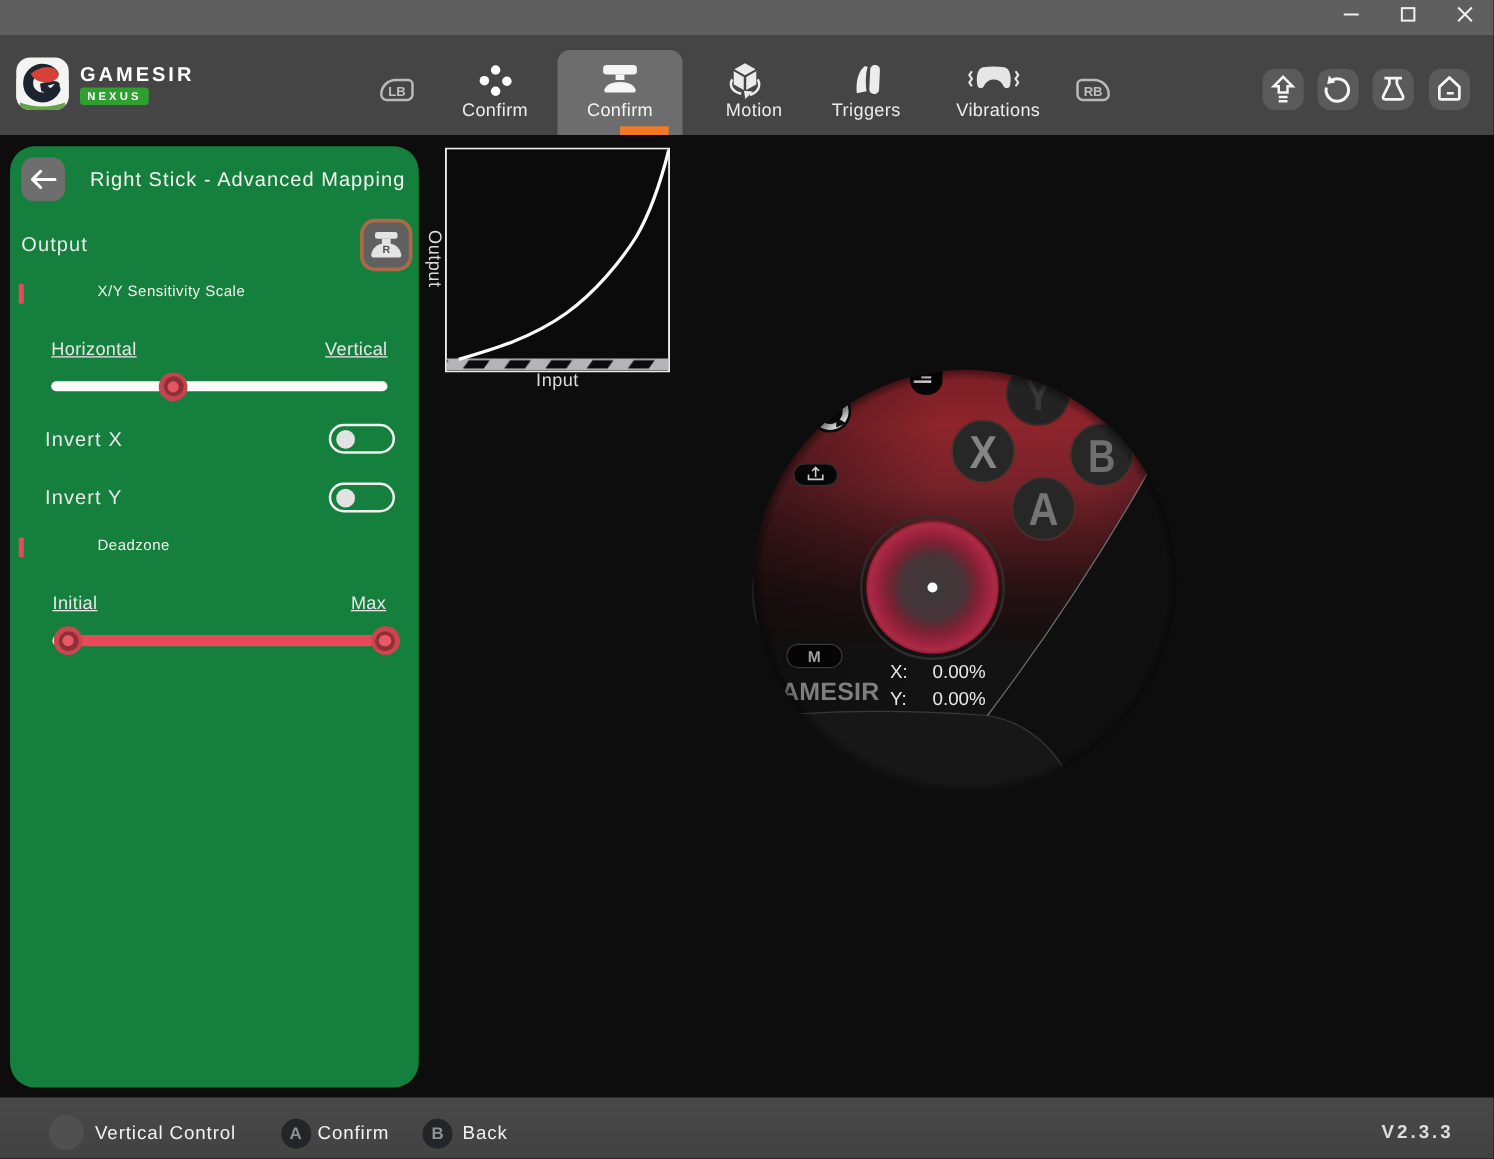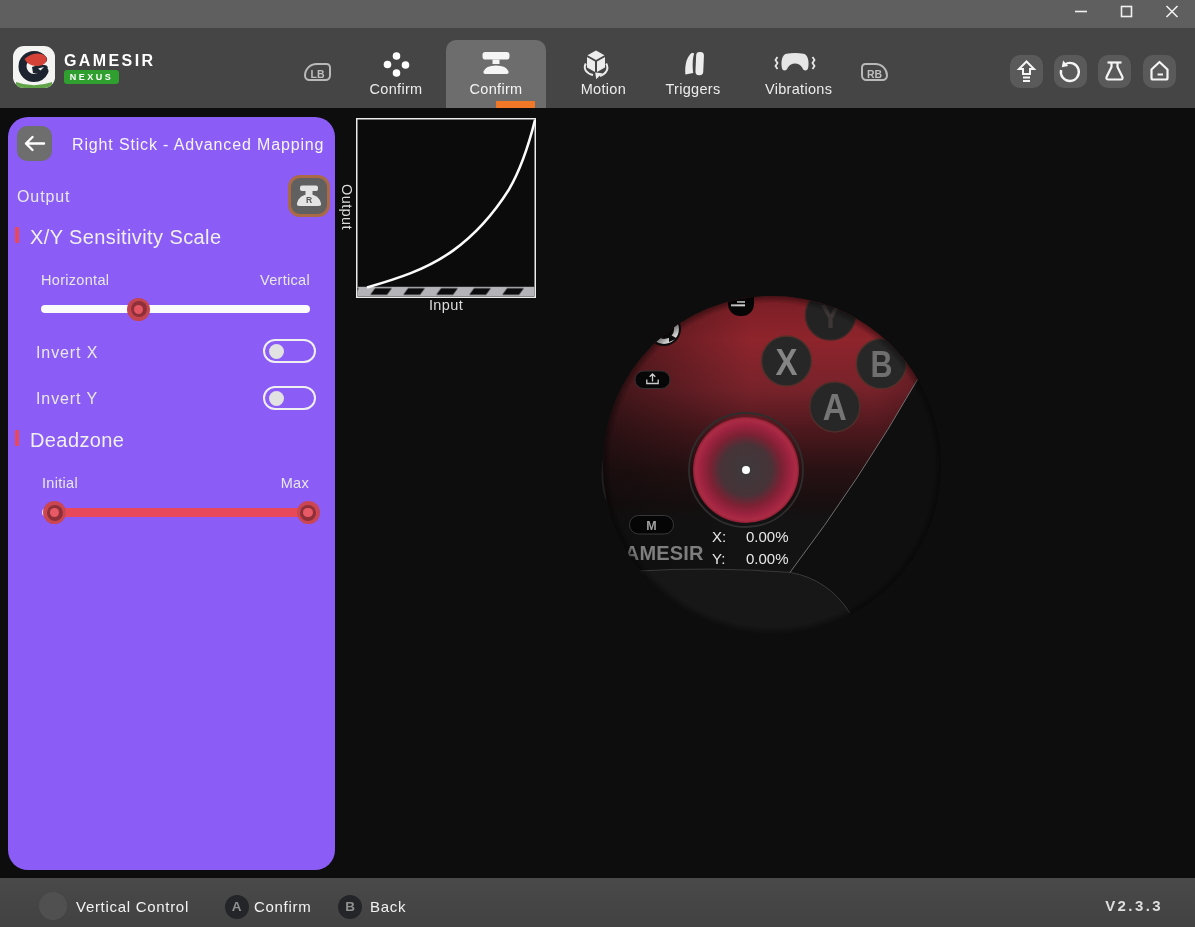--- a/index.html
+++ b/index.html
@@ -16,27 +16,27 @@
 #nexus { position:absolute; left:64px; top:42px; width:55px; height:14px; background:#2fa02f; border-radius:3px; color:#fff; font-size:9px; font-weight:bold; letter-spacing:2.5px; text-align:center; line-height:14px; }
 .bumper { position:absolute; width:27px; height:18px; border:2px solid #b9b9b9; color:#bfbfbf; font-size:10.5px; font-weight:bold; text-align:center; line-height:18px; }
 #lb { left:304px; top:35px; border-radius:14px 5px 6px 6px; }
 #rb { left:861px; top:35px; border-radius:5px 14px 6px 6px; }
 .tab { position:absolute; top:0; height:80px; text-align:center; }
 .tab .lbl { position:absolute; width:100%; top:53px; font-size:14.5px; color:#ececec; letter-spacing:0.3px; }
 #tab-sticks-bg { position:absolute; left:446px; top:12px; width:100px; height:68px; background:#6d6d6d; border-radius:10px 10px 0 0; }
 #tab-underline { position:absolute; left:496px; top:73px; width:39px; height:7px; background:#f07827; border-radius:1px; }
 .navbtn { position:absolute; top:27px; width:33px; height:33px; background:#5a5a5a; border-radius:10px; }
 
-#panel { position:absolute; left:8px; top:9px; width:327px; height:753px; background:#8b5cf6; border-radius:20px; }
+#panel { position:absolute; left:8px; top:9px; width:327px; height:753px; background:#15803d; border-radius:20px; }
 #backbtn { position:absolute; left:9px; top:9px; width:35px; height:35px; background:#6e6e6e; border-radius:10px; }
 #ptitle { position:absolute; left:64px; top:19px; font-size:16px; color:#f5f5f5; letter-spacing:0.85px; }
 .plabel { position:absolute; font-size:16px; color:#e9e9e9; letter-spacing:0.9px; }
-.shead { position:absolute; font-size:20px; color:#f0f0f0; letter-spacing:0.4px; }
+.shead { position:absolute; font-size:12px; color:#f0f0f0; letter-spacing:0.4px;margin-left:48px; }
 .sbar { position:absolute; width:4.5px; height:16px; background:#e8495a; border-radius:1px; }
-.slabel { position:absolute; font-size:14.5px; color:#e8e8e8; letter-spacing:0.3px; }
+.slabel { position:absolute; font-size:14.5px; color:#e8e8e8; letter-spacing:0.3px;text-decoration:underline; }
 #outicon { position:absolute; left:280px; top:58px; width:42px; height:42px; background:#606060; border:3px solid #a96a45; border-radius:12px; }
 #slider1 { position:absolute; left:33px; top:188.3px; width:269px; height:8px; background:#fbfbfb; border-radius:4px; }
 .toggle { position:absolute; left:255px; width:53px; height:24px; border:2px solid #f0f0f0; border-radius:13px; }
 .toggle .tknob { position:absolute; left:3.5px; top:2.5px; width:15px; height:15px; border-radius:50%; background:#e2e2e2; }
 #slider2 { position:absolute; left:34px; top:390.5px; width:267px; height:9.5px; background:#e8495a; border-radius:5px; }
 #slider2 .wcap { position:absolute; left:0; top:0; width:16px; height:9.5px; background:#f5f5f5; border-radius:5px; z-index:0;}
 .knob3 { position:absolute; border-radius:50%; }
 
 #chartwrap { position:absolute; left:356px; top:10px; }
 #outlabel { position:absolute; left:324px; top:91px; font-size:14.5px; color:#dcdcdc; transform:rotate(90deg); transform-origin:center; letter-spacing:0.4px; }

